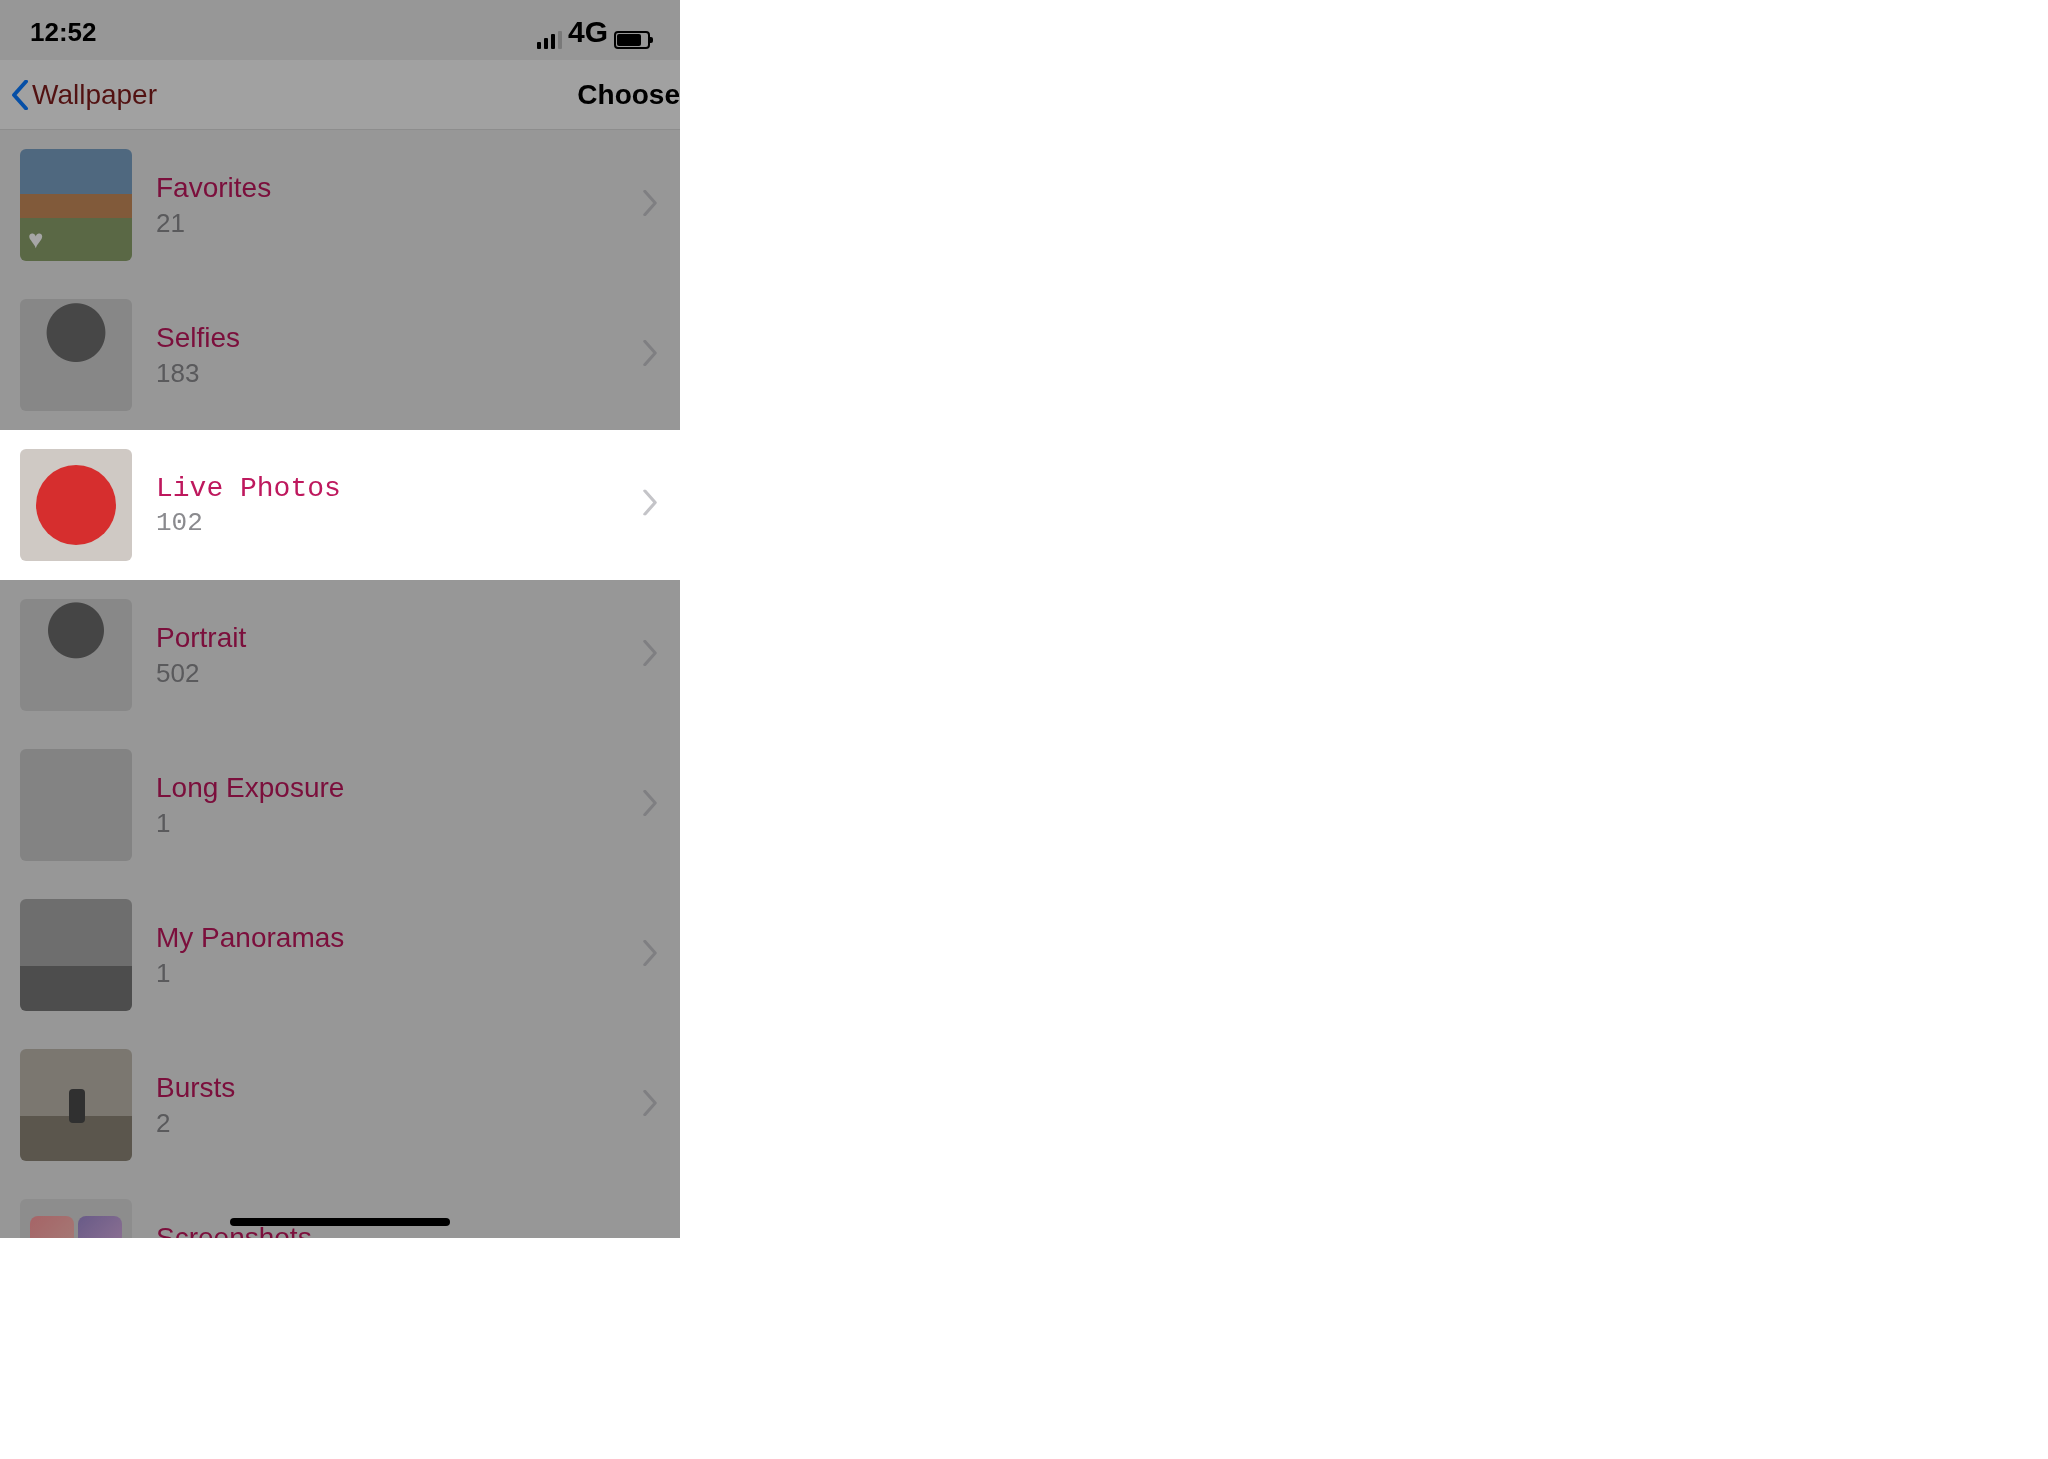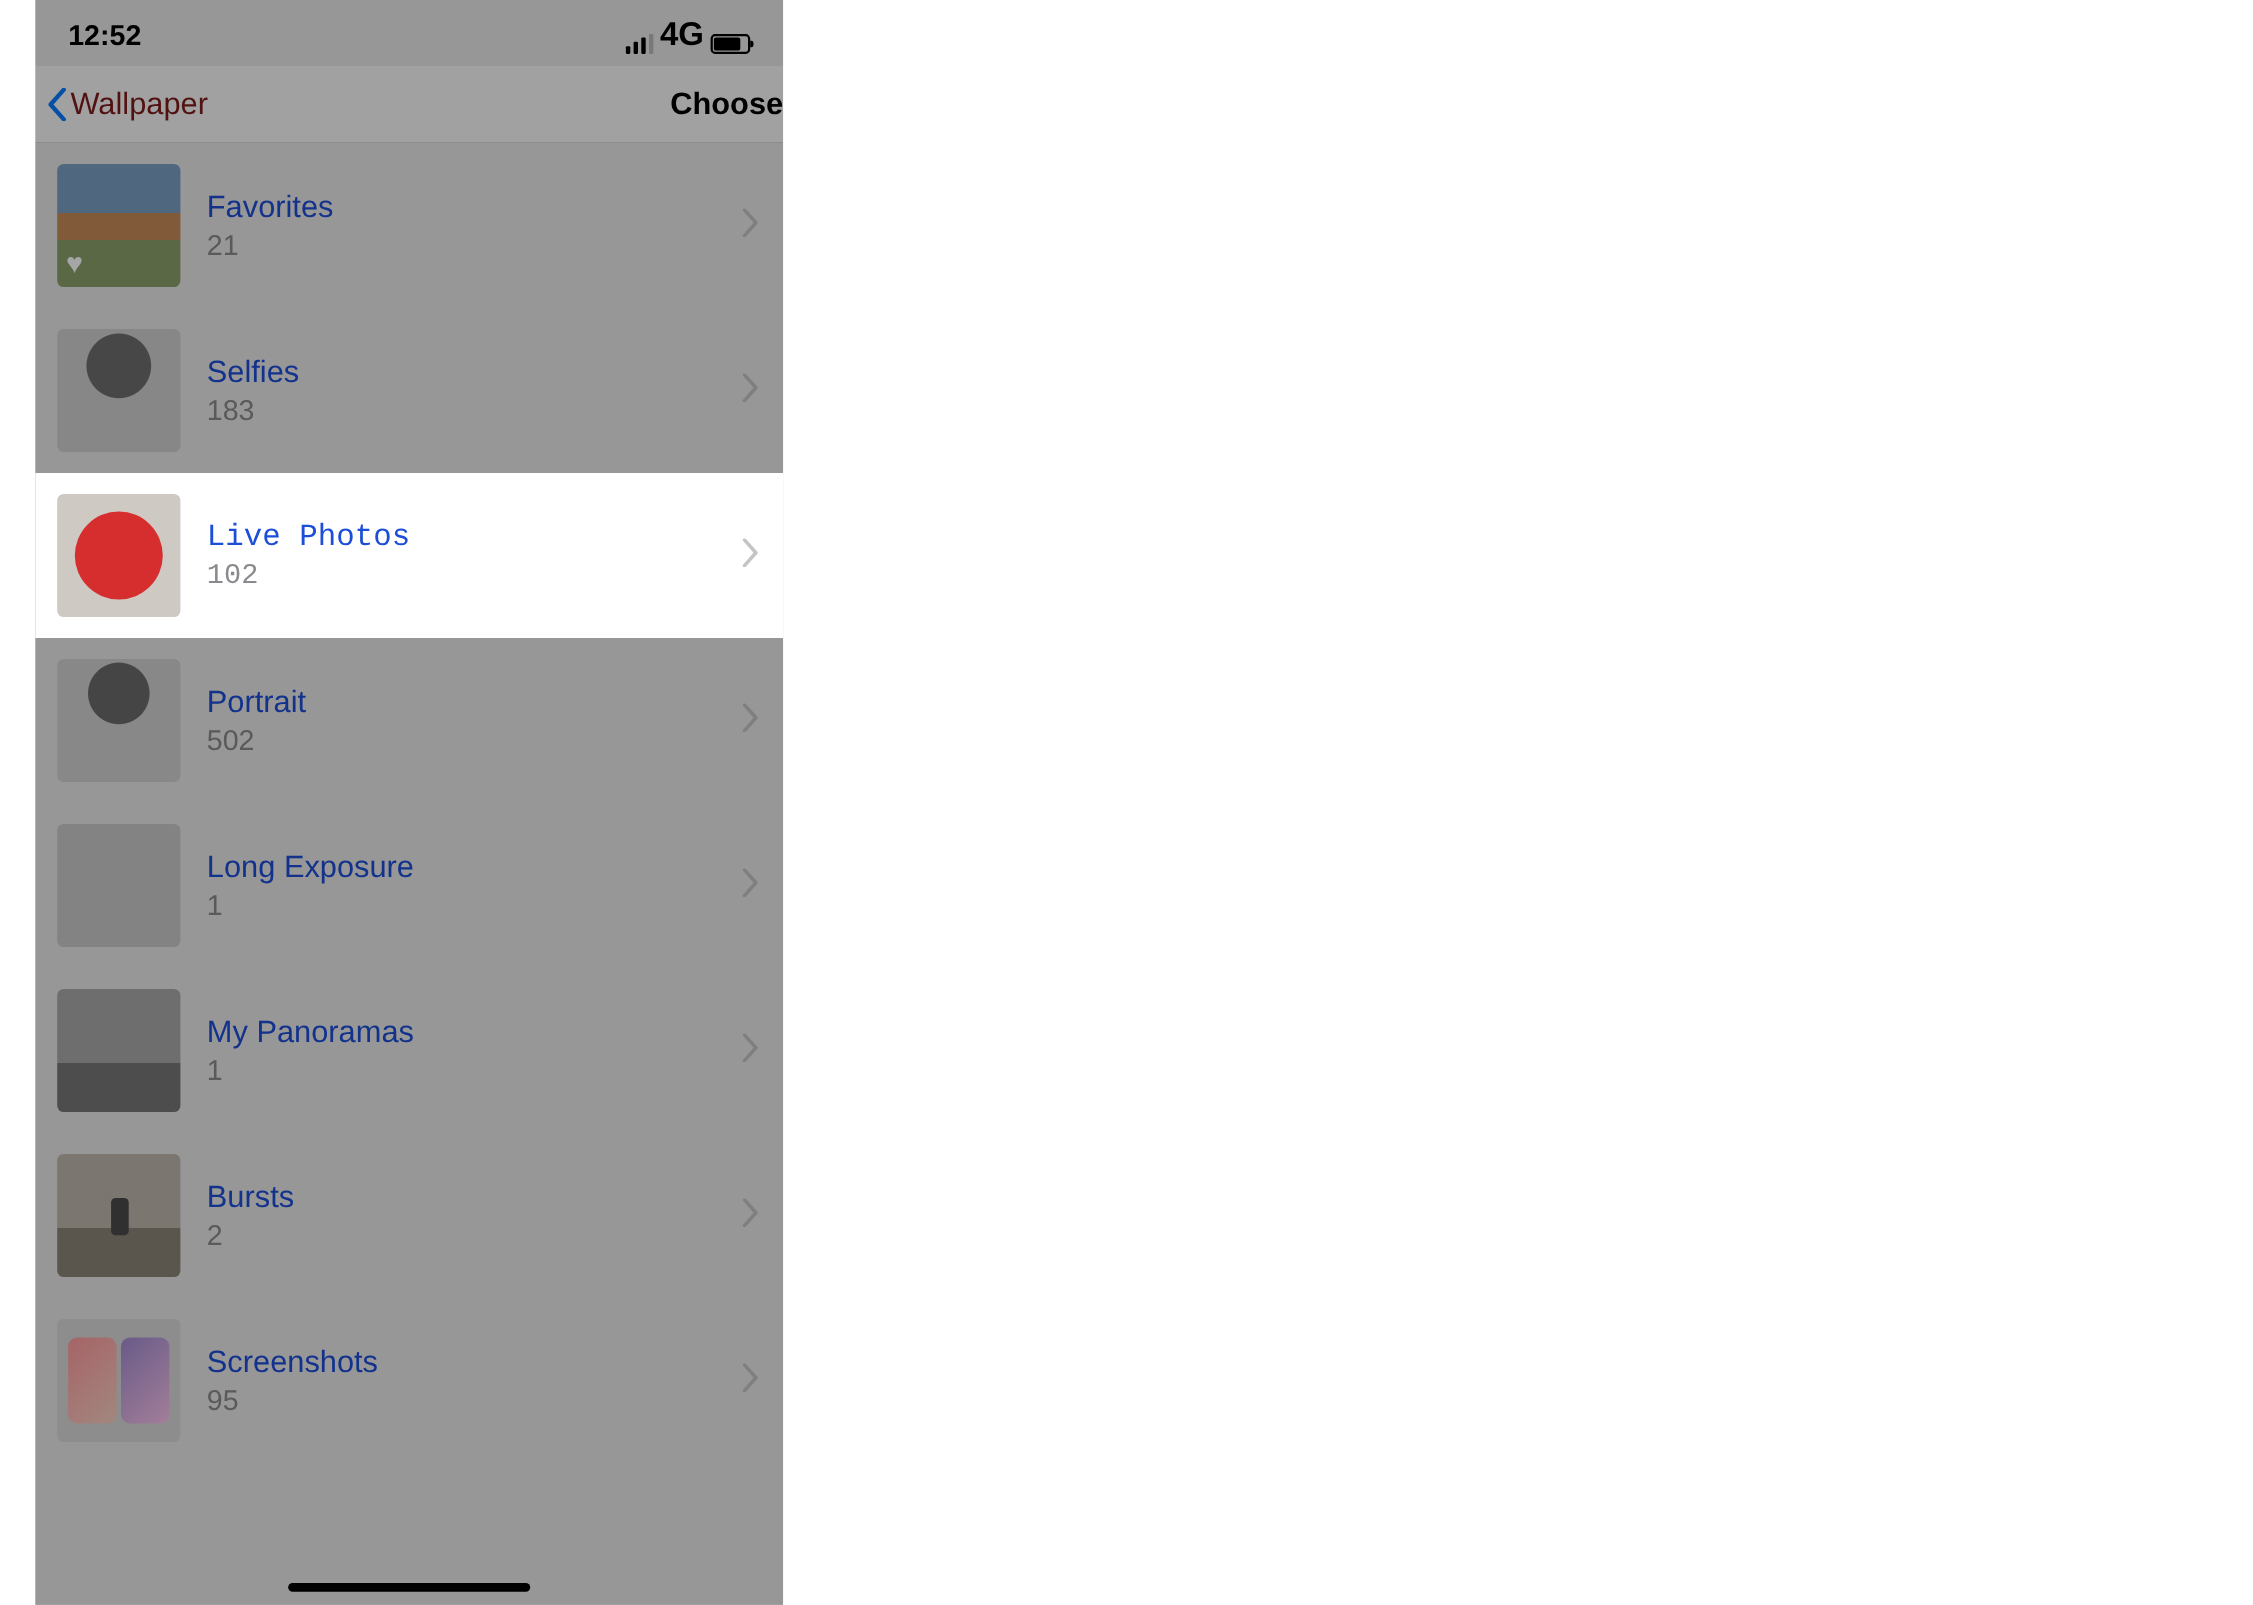--- a/index.html
+++ b/index.html
@@ -7,23 +7,22 @@
     font-family: -apple-system, BlinkMacSystemFont, "Helvetica Neue", sans-serif;
     background: #fff;
     width: 2048px;
     height: 1459px;
     display: flex;
     overflow: hidden;
     transform-origin: top left;
   }
   .phone {
     position: relative;
-    height: 1459px;
+    height: 1238px;
     overflow: hidden;
-    margin-left: 32px;
   }
   .phone1 { width: 680px; background: #e8e8e8; }
 
   
   .dim-overlay {
     position: absolute; inset:0;
     background: rgba(0,0,0,0.35);
     pointer-events: none;
     z-index: 20;
   }
@@ -89,21 +88,21 @@
   .thumb.live::before{content:""; width:80px; height:80px; border-radius:50%; background:#d62e2e;}
   .thumb.portrait { background: radial-gradient(circle at 50% 28%, #6b6b6b 0 28%, #d2d2d2 29% 100%);}
   .thumb.longexp { background:#c9c9c9;}
   .thumb.pano { background: linear-gradient(#a9a9a9 0 60%, #777 60%);}
   .thumb.bursts { background: linear-gradient(#bdb7ad 0 60%, #8c8577 60%); position:relative;}
   .thumb.bursts::after{content:""; position:absolute; left:44%; top:36%; width:16px; height:34px; background:#4a4a4a; border-radius:4px;}
   .thumb.screenshots { background:#d9d9d9; display:flex; gap:4px; align-items:center; justify-content:center;}
   .thumb.screenshots span{width:44px;height:78px;border-radius:8px;}
   .thumb.screenshots span:first-child{background:linear-gradient(135deg,#ff9a9e,#fad0c4);}
   .thumb.screenshots span:last-child{background:linear-gradient(135deg,#a18cd1,#fbc2eb);}
-  .album-text .title{font-size:28px; color:#1d4ed8;}
+  .album-text .title{font-size:28px; color:#be185d;}
   .album-text .count{font-size:26px; color:#8a8a8e; margin-top:4px;}
   .chevron{ position:absolute; right:22px; top:50%; transform:translateY(-50%); color:#c4c4c8;}
   .chevron svg{width:16px;height:26px;}
   .home-indicator{
     position:absolute; bottom:12px; left:50%; transform:translateX(-50%);
     width:220px; height:8px; border-radius:5px; background:#000;
   }
   
   .scale-wrap{ transform: scale(1); transform-origin: top left;}
 </style>

